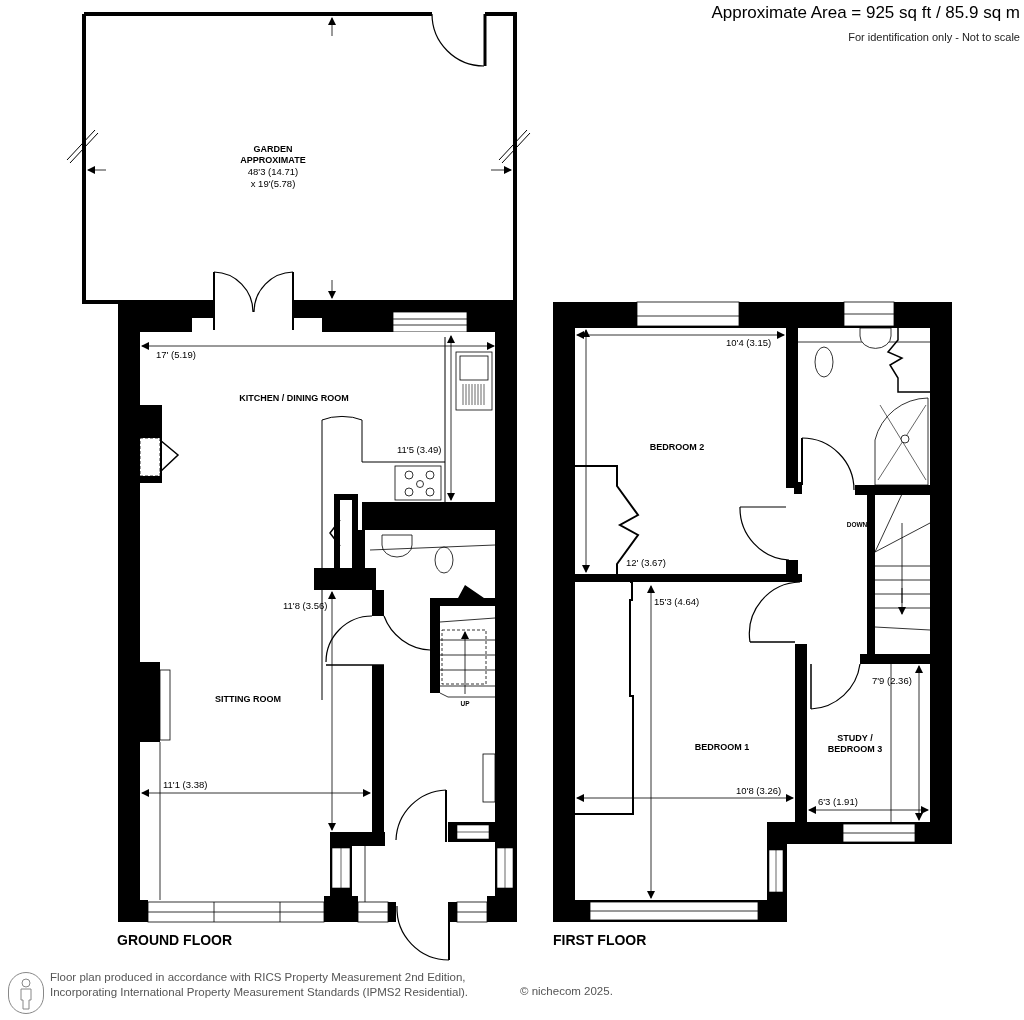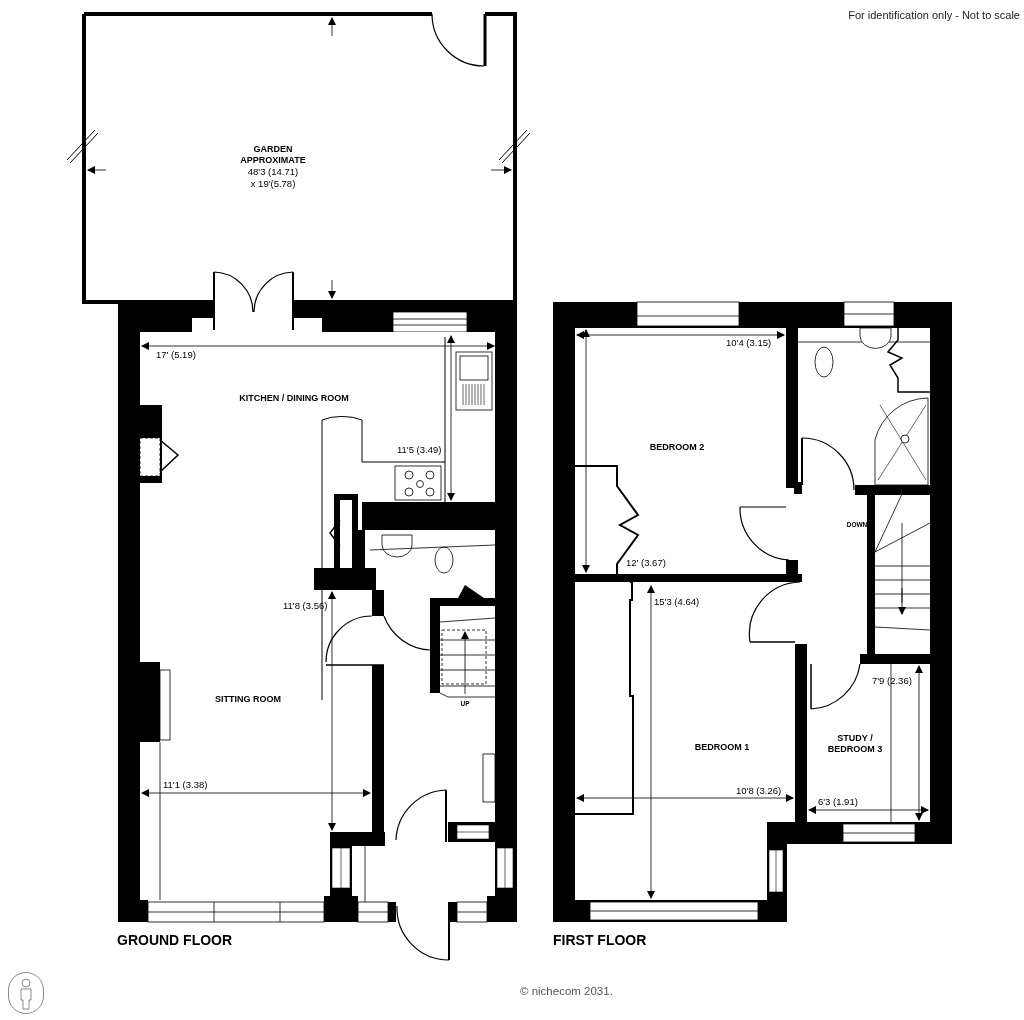--- a/index.html
+++ b/index.html
@@ -14,20 +14,21 @@
   .small-label { font-family:"Liberation Sans", sans-serif; font-weight:bold; font-size:6.5px; text-anchor:middle; }
   .footer { position:absolute; left:8px; top:970px; width:620px; height:48px; }
   .footer-icon { position:absolute; left:0; top:2px; width:34px; height:40px; border:1px solid #888; border-radius:18px; }
   .footer-text { position:absolute; left:42px; top:0; font-size:11.5px; line-height:15px; color:#555; }
   .footer-copy { position:absolute; left:512px; top:15px; font-size:11.5px; color:#555; }
 </style>
 </head>
 <body>
 
 <div class="header-area">
+  <div class="area-title">Approximate Area = 925 sq ft / 85.9 sq m</div>
   <div class="area-note">For identification only - Not to scale</div>
 </div>
 
 <svg class="plan" width="1024" height="1020" viewBox="0 0 1024 1020">
   <defs>
     <marker id="ah" markerWidth="8" markerHeight="8" refX="7" refY="4" orient="auto" markerUnits="userSpaceOnUse">
       <path d="M0,0 L8,4 L0,8 z" fill="#000"></path>
     </marker>
     <marker id="ahs" markerWidth="8" markerHeight="8" refX="1" refY="4" orient="auto" markerUnits="userSpaceOnUse">
       <path d="M8,0 L0,4 L8,8 z" fill="#000"></path>
@@ -276,15 +277,17 @@
 </svg>
 
 <div class="footer">
   <div class="footer-icon">
     <svg width="34" height="40" viewBox="0 0 34 40">
       <circle cx="17" cy="10" r="4" fill="none" stroke="#888" stroke-width="1"></circle>
       <path d="M12,16 L22,16 L22,27 L20,27 L20,36 L14,36 L14,27 L12,27 Z" fill="none" stroke="#888" stroke-width="1"></path>
     </svg>
   </div>
   <div class="footer-text">
+    <div>Floor plan produced in accordance with RICS Property Measurement 2nd Edition,</div>
+    <div>Incorporating International Property Measurement Standards (IPMS2 Residential).</div>
   </div>
-  <div class="footer-copy">© nichecom 2031.</div>
+  <div class="footer-copy">© nichecom 2025.</div>
 </div>
 
 </body></html>

